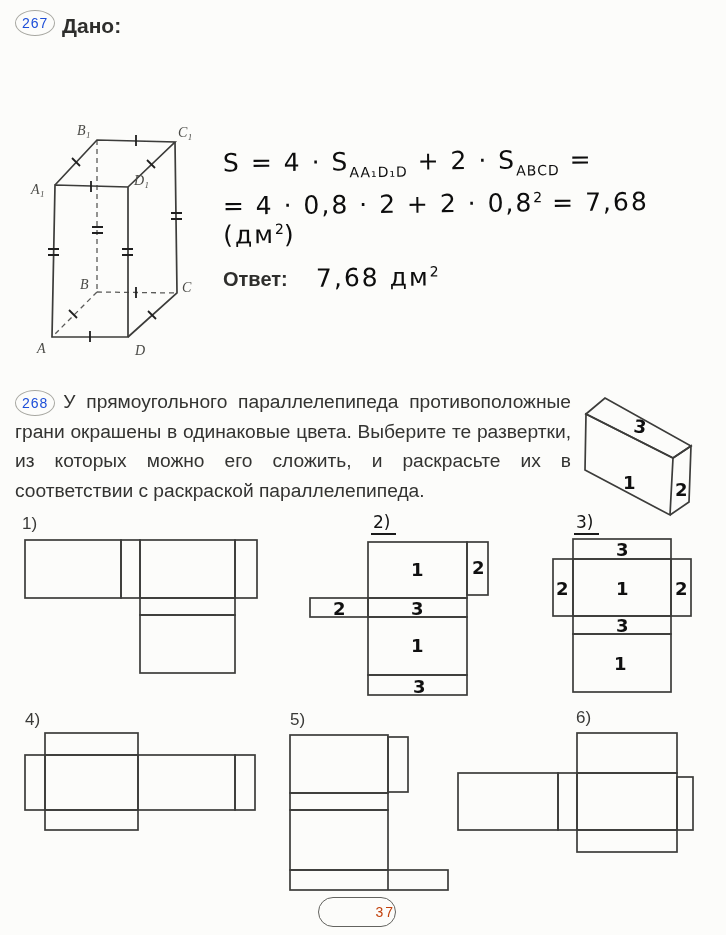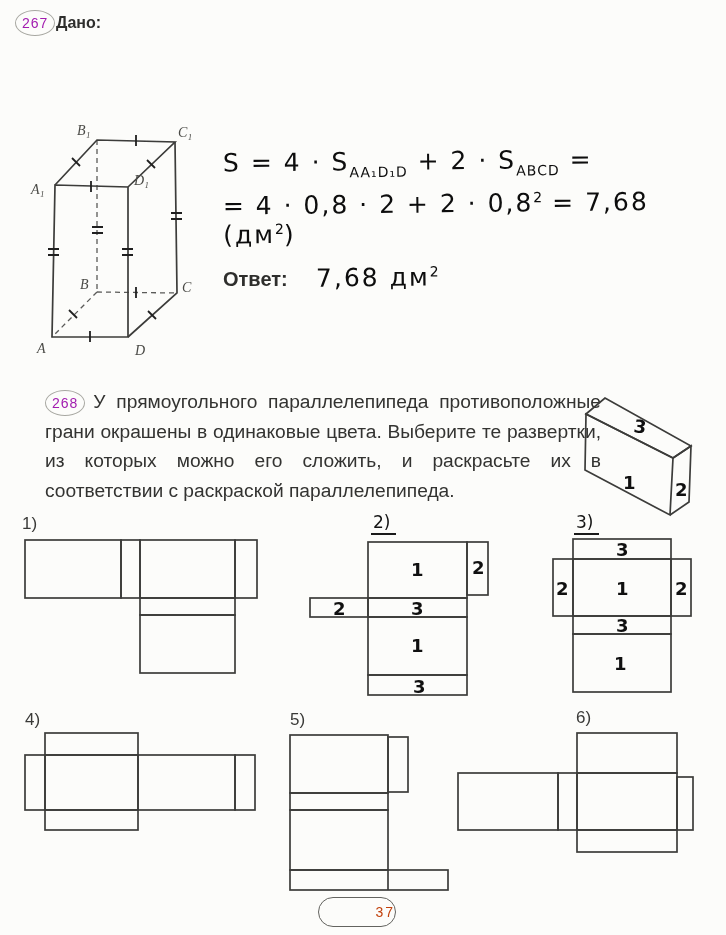--- a/index.html
+++ b/index.html
@@ -7,21 +7,21 @@
        font-family:"Liberation Sans",sans-serif;color:#2b2b2b;}
   .page{position:absolute;inset:0;}
   .abs{position:absolute;}
   
   .print{font-family:"Liberation Sans",sans-serif;color:#2e2e2c;}
   .bold{font-weight:bold;}
   .mathi{font-family:"Liberation Serif",serif;font-style:italic;color:#3a3a38;}
   .task{font-size:19px;line-height:25px;color:#333331;}
   
   .badge{display:inline-block;border:1.6px solid #a8a8a2;border-radius:50%/50%;
-         color:#a21caf;font-size:14px;line-height:1;padding:5px 6px;letter-spacing:1px;
+         color:#1d4ed8;font-size:14px;line-height:1;padding:5px 6px;letter-spacing:1px;
          vertical-align:middle;}
   
   .hand{font-family:"DejaVu Sans",sans-serif;color:#0d0d0d;letter-spacing:2px;
         transform:rotate(-0.6deg);}
   .hand-big{font-size:25px;}
   .sub{font-size:14px;vertical-align:-7px;letter-spacing:1px;}
   .sup{font-size:14px;vertical-align:9px;letter-spacing:0;}
   .net-label{position:absolute;font-size:17px;color:#3a3a38;}
   .net-label.sel{font-family:"DejaVu Sans",sans-serif;color:#141414;
                  border-bottom:2.5px solid #1a1a1a;padding:0 6px 1px 2px;}
@@ -36,21 +36,21 @@
   .p2text{font-size:19.2px;line-height:29.5px;text-align:justify;color:#333331;}
 </style>
 </head>
 <body>
 
 <div class="page">
 
   <div class="abs" style="left:15px;top:10px;">
     <span class="badge">267</span>
   </div>
-  <div class="abs print bold" style="left:56px;top:14px;font-size:16px;">Дано:</div>
+  <div class="abs print bold" style="left:62px;top:14px;font-size:21px;">Дано:</div>
 
 
   <svg class="abs" style="left:25px;top:122px;" width="175" height="240" viewBox="0 0 175 240">
 
     <path class="hid" d="M72,18 L72,170"></path>
     <path class="hid" d="M72,170 L27,215"></path>
     <path class="hid" d="M72,170 L152,171"></path>
 
     <path class="edge" d="M30,63 L103,65 L103,215 L27,215 Z"></path>
     <path class="edge" d="M30,63 L72,18 L150,20 L103,65"></path>
@@ -88,21 +88,21 @@
     <div class="hand hand-big" style="margin-top:10px;">
       <span>= 4 · 0,8 · 2 + 2 · 0,8</span><span class="sup">2</span><span> = 7,68 (дм</span><span class="sup">2</span><span>)</span>
     </div>
 
     <div style="margin-top:16px;">
       <span class="print bold" style="font-size:20px;">Ответ:</span>
       <span class="hand hand-big" style="margin-left:24px;display:inline-block;"><span>7,68 дм</span><span class="sup">2</span></span>
     </div>
   </div>
 
-  <div class="abs p2text" style="left:15px;top:387px;width:556px;margin-left:30px;">
+  <div class="abs p2text" style="left:15px;top:387px;width:556px;">
     <span class="badge" style="margin-right:8px;">268</span><span>У прямоугольного параллелепипеда противоположные грани окрашены в одинаковые цвета. Выберите те развертки, из которых можно его сложить, и раскрасьте их в соответствии с раскраской параллелепипеда.</span>
   </div>
 
   <svg class="abs" style="left:575px;top:388px;" width="145" height="132" viewBox="0 0 145 132">
     <path class="edge" d="M11,26 L30,10 L116,58 L98,70 Z"></path>
     <path class="edge" d="M11,26 L98,70 L95,127 L10,82 Z"></path>
     <path class="edge" d="M98,70 L116,58 L114,114 L95,127"></path>
     <text class="facenum" x="58" y="44" transform="rotate(8 58 44)">3</text>
     <text class="facenum" x="48" y="101">1</text>
     <text class="facenum" x="100" y="108">2</text>

